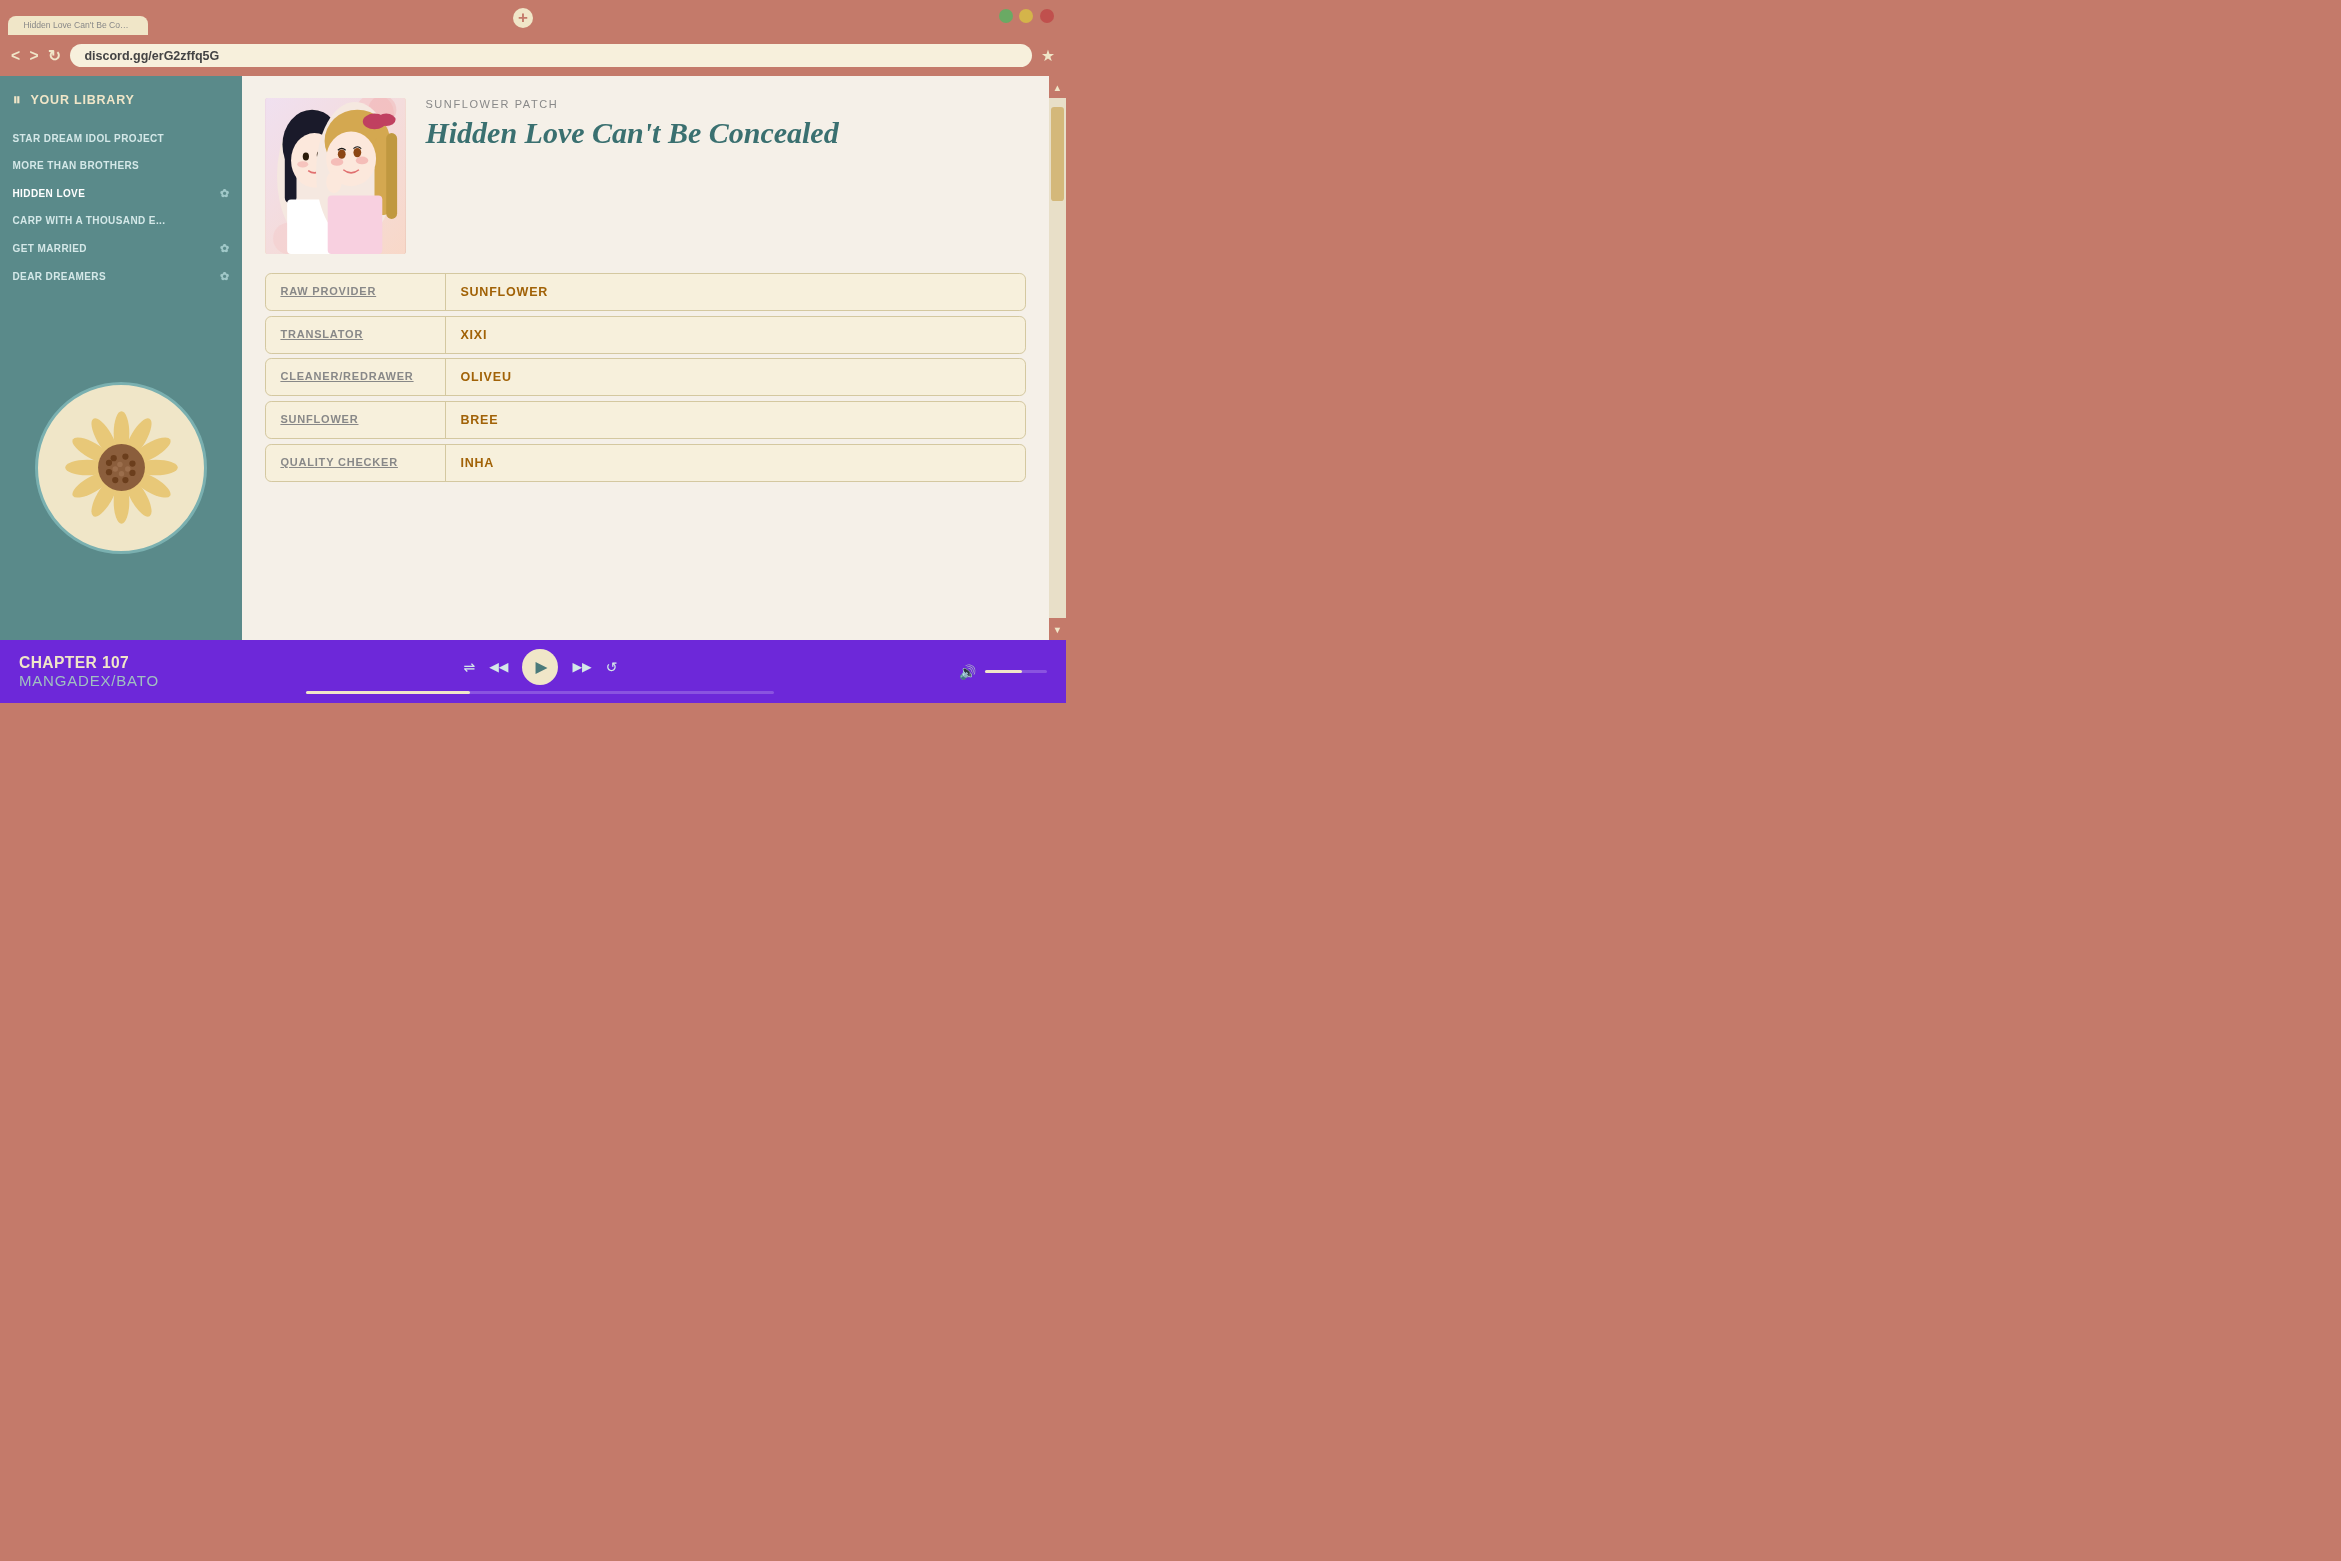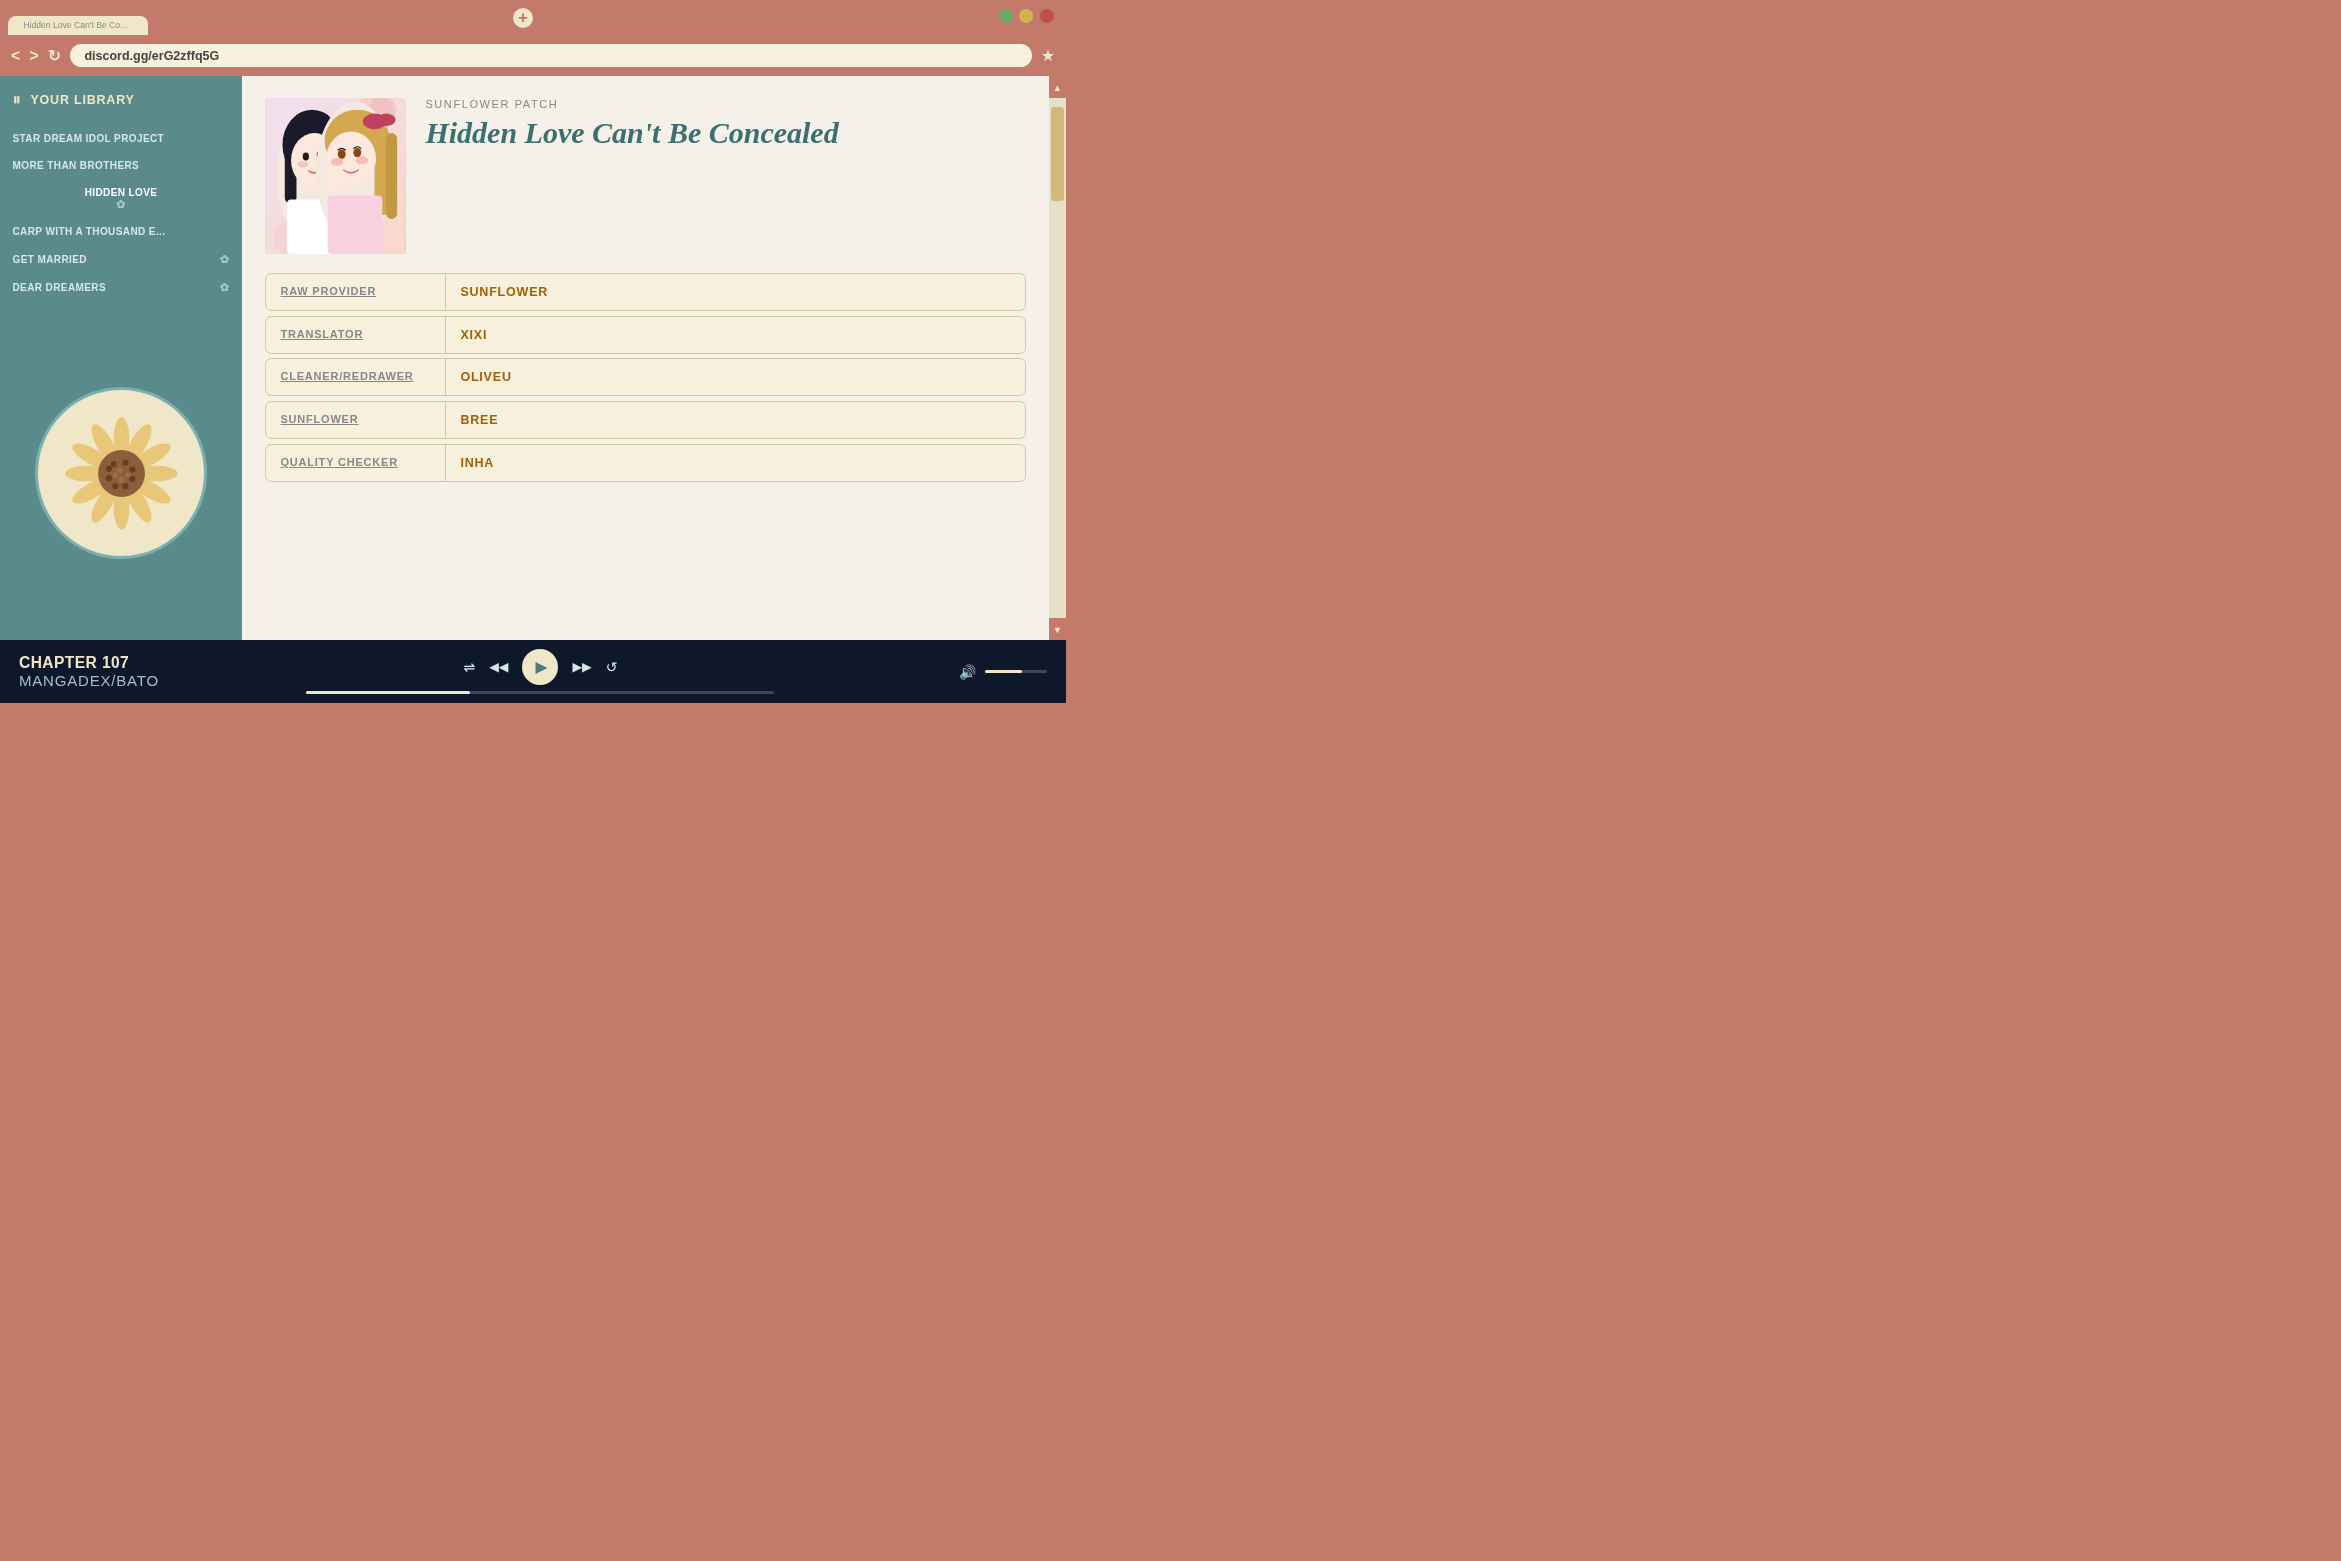--- a/index.html
+++ b/index.html
@@ -138,21 +138,21 @@
       padding: 7.8px 12.5px;
       color: #d4e8e8;
       font-size: 10px;
       font-weight: 600;
       letter-spacing: 0.4px;
       display: flex;
       align-items: center;
       justify-content: space-between;
       cursor: pointer;
     }
-    .sidebar-item.active { color: #ffffff; flex-direction: column; }
+    .sidebar-item.active { color: #ffffff; }
     .sidebar-item-icon { font-size: 11px; color: #a0c8c8; }
 
     
     .logo-area {
       flex: 1;
       display: flex;
       align-items: center;
       justify-content: center;
       padding: 15.6px;
     }
@@ -271,21 +271,21 @@
       padding: 11px 14px;
       font-size: 12.5px;
       font-weight: 800;
       color: #a16207;
       letter-spacing: 0.8px;
     }
 
     
     .player-bar {
       height: 63px;
-      background: #0f172a;
+      background: #6d28d9;
       display: flex;
       align-items: center;
       padding: 0 19px;
       gap: 15.6px;
       position: relative;
     }
     .chapter-info {
       min-width: 125px;
     }
     .chapter-number {

